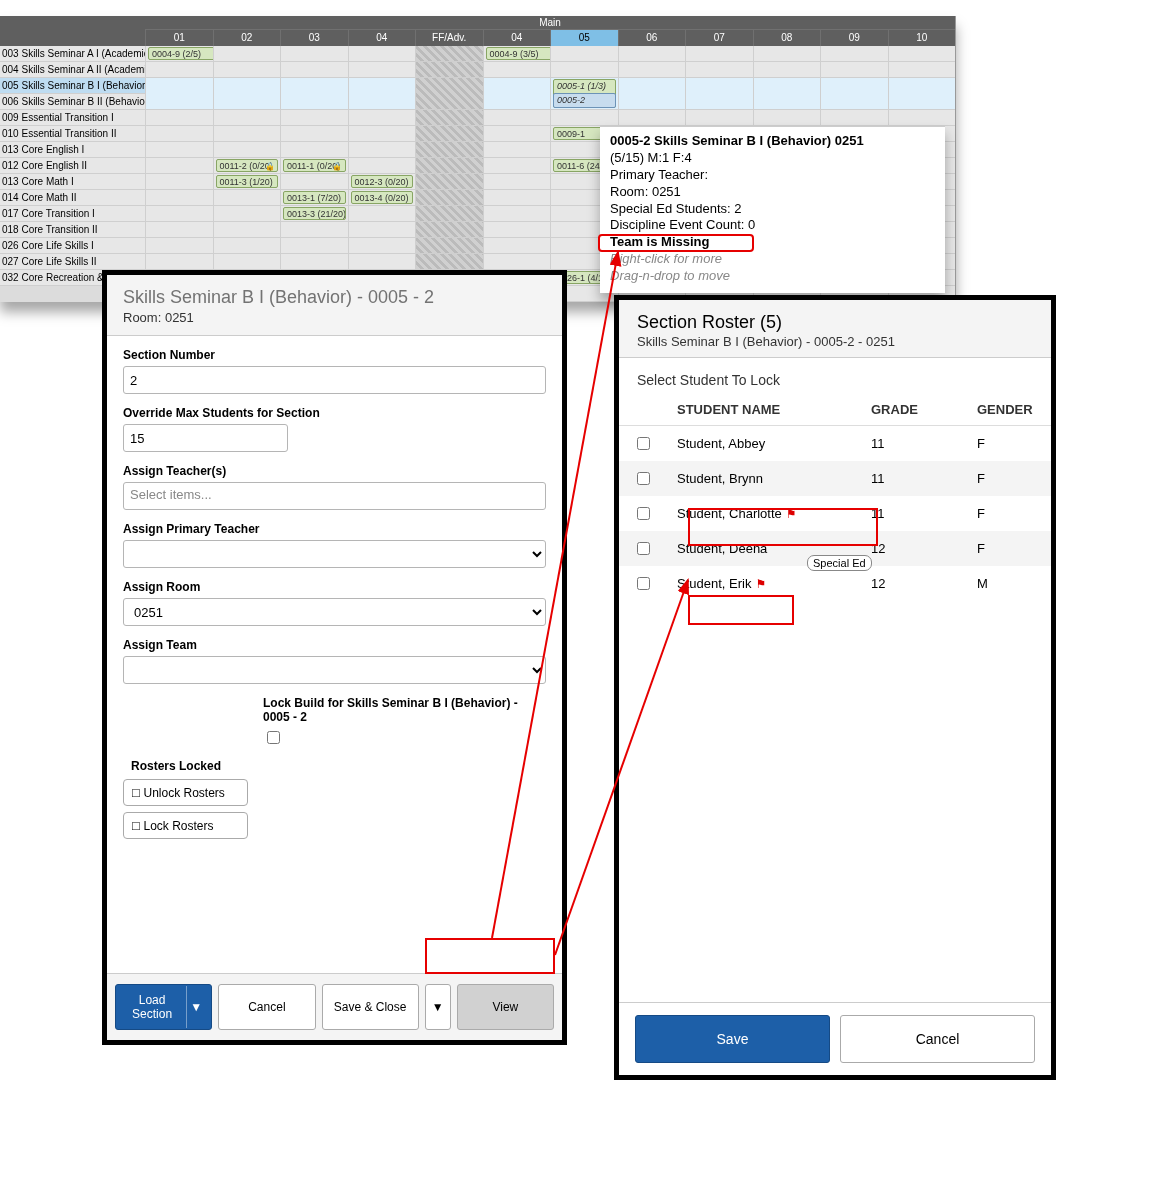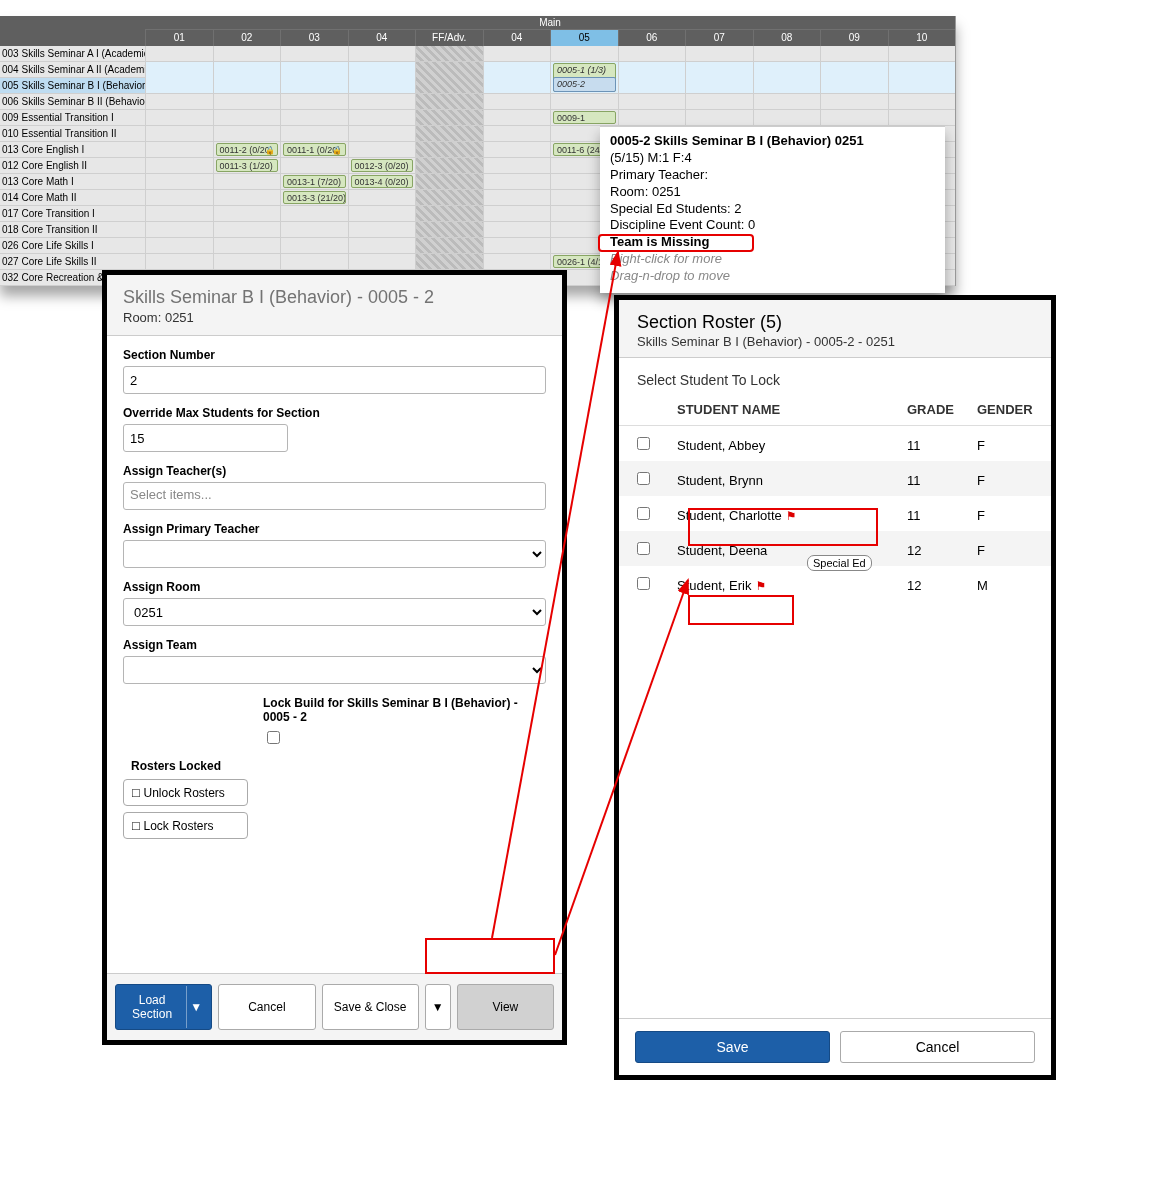--- a/index.html
+++ b/index.html
@@ -139,35 +139,35 @@
   
   .roster {
     position:absolute; left:614px; top:295px; width:442px; height:785px;
     background:#fff; border:5px solid #000; display:flex; flex-direction:column;
   }
   .roster .rhead { padding:12px 16px 8px 18px; background:#f4f4f4; border-bottom:1px solid #ccc;}
   .roster .rtitle { font-size:18px; }
   .roster .rsub { font-size:13px; color:#333; margin-top:1px; }
   .roster .rhint { font-size:14px; padding:14px 18px 6px; color:#333; }
   .rtable { flex:1; overflow:auto; }
-  .rth, .rtr { display:flex; align-items:flex-end; padding:8px 14px; font-size:13px; }
+  .rth, .rtr { display:flex; align-items:center; padding:8px 14px; font-size:13px; }
   .rth { font-weight:700; color:#333; background:#fff; border-bottom:1px solid #ddd; }
   .rtr.alt { background:#f4f4f4; }
   .cchk { width:44px; }
   .cname { flex:1; }
   .cgrade { width:70px; }
-  .cgender { width:60px; }
+  .cgender { width:60px;margin-left:36px; }
   .flag { color:#d00; margin-left:4px; font-size:12px; }
   .sped-tip {
     position:absolute; font-size:11px; background:#fff;
     border:1px solid #888; padding:1px 5px;
   }
   .roster .rfoot { display:flex; gap:10px; padding:12px 16px; border-top:1px solid #ccc; }
   .roster .rbtn2 {
-    flex:1; height:32px; font-size:14px; border-radius:3px; cursor:pointer;
+    flex:1; height:48px; font-size:14px; border-radius:3px; cursor:pointer;
   }
   .roster .rbtn2.save { background:#1d5fa8; color:#fff; border:1px solid #154a85; }
   .roster .rbtn2.cancel { background:#fff; border:1px solid #aaa; }
 
   .hl-red {
     position:absolute; border:2px solid #e60000; pointer-events:none;
   }
 
   
   svg.arrows { position:absolute; left:0; top:0; width:1173px; height:1179px;
@@ -210,20 +210,38 @@
         <div class="rl">013 Core Math I</div>
         <div class="rl">014 Core Math II</div>
         <div class="rl">017 Core Transition I</div>
         <div class="rl">018 Core Transition II</div>
         <div class="rl">026 Core Life Skills I</div>
         <div class="rl">027 Core Life Skills II</div>
         <div class="rl">032 Core Recreation &amp; Leis</div>
       </div>
     <div class="cells" id="cells">
         <div class="row">
+          <div class="cell" style="position: relative;">
+            <div class="chip" style="right: auto; width: 500%;">0004-9 (2/5)</div>
+          </div>
+          <div class="cell"></div>
+          <div class="cell"></div>
+          <div class="cell"></div>
+          <div class="cell hatch"></div>
+          <div class="cell" style="position: relative;">
+            <div class="chip" style="right: auto; width: 300%;">0004-9 (3/5)</div>
+          </div>
+          <div class="cell"></div>
+          <div class="cell"></div>
+          <div class="cell"></div>
+          <div class="cell"></div>
+          <div class="cell"></div>
+          <div class="cell"></div>
+        </div>
+        <div class="row">
           <div class="cell"></div>
           <div class="cell"></div>
           <div class="cell"></div>
           <div class="cell"></div>
           <div class="cell hatch"></div>
           <div class="cell"></div>
           <div class="cell"></div>
           <div class="cell"></div>
           <div class="cell"></div>
           <div class="cell"></div>

